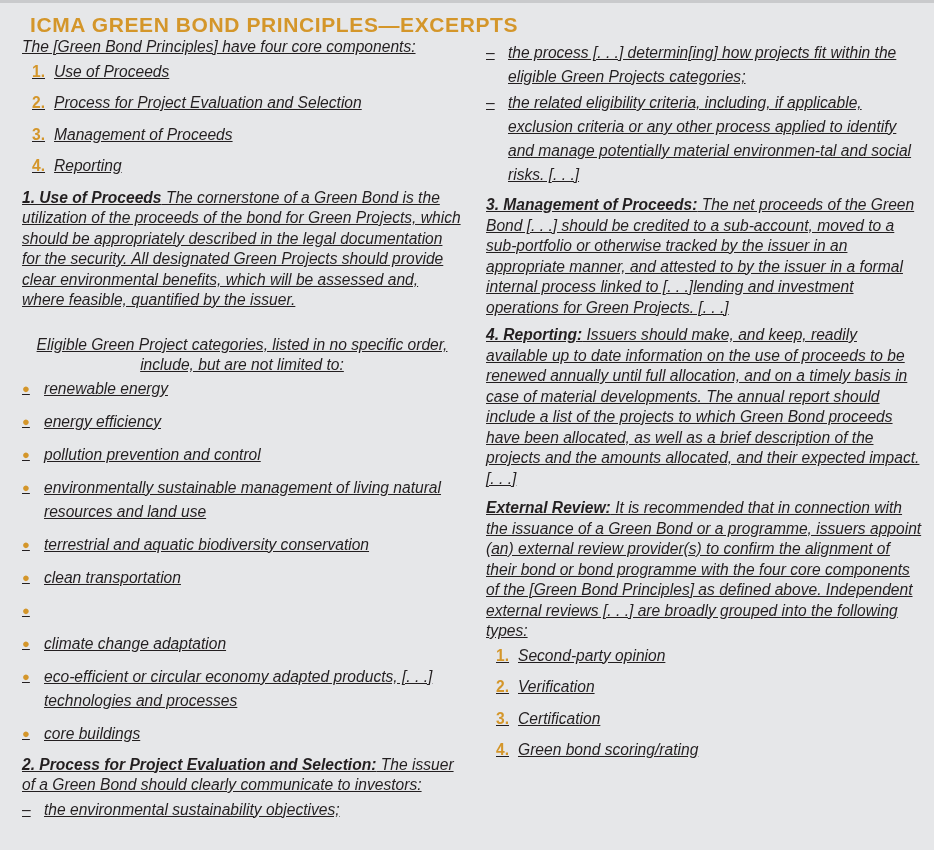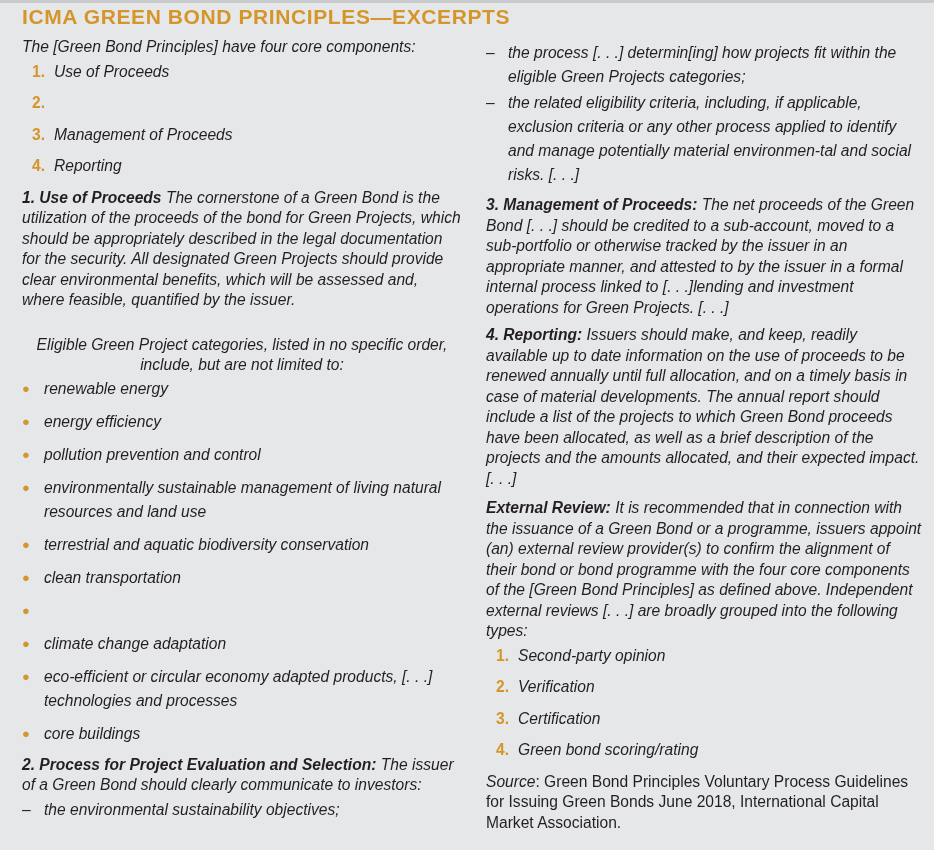--- a/index.html
+++ b/index.html
@@ -5,25 +5,25 @@
   html, body { margin: 0; padding: 0; }
   body {
     width: 934px; height: 850px; overflow: hidden;
     background: #e6e7e9;
     font-family: "Liberation Sans", "DejaVu Sans", sans-serif;
     color: #231f20;
     position: relative;
   }
   .topline { position: absolute; left: 0; top: 0; width: 934px; height: 3px; background: #c9cacc; }
   h1 {
-    position: absolute; left: 22px; top: 5px; margin: 0;
+    position: absolute; left: 22px; top: 5px; margin: 8px;
     font-size: 21px; font-weight: bold; letter-spacing: 0.6px;
     color: #d4962a;
   }
-  .col { position: absolute; top: 37px; font-size: 15.6px; line-height: 20.5px; }
+  .col { position: absolute; top: 37px; font-size: 15.6px; line-height: 20.5px; text-decoration: underline; }
   .col.left { left: 22px; width: 440px; }
   .col.right { left: 486px; width: 436px; top: 41px; }
   p { margin: 0; }
   .it { font-style: italic; }
   .b { font-weight: bold; font-style: italic; }
   .gold { color: #d4962a; font-weight: bold; font-style: normal; }
   .olist { margin: 0; padding: 0; list-style: none; }
   .olist li { display: flex; margin-bottom: 11px; }
   .olist li .num { width: 22px; padding-left: 10px; flex: none; }
   .blist { margin: 0; padding: 0; list-style: none; }
@@ -42,20 +42,21 @@
 
 <div class="col left">
   <p class="it">The [Green Bond Principles] have four core components:</p>
   <ul class="olist" style="margin-top:4px;">
     <li>
         <span class="num gold">1.</span>
         <span class="it">Use of Proceeds</span>
       </li>
     <li>
         <span class="num gold">2.</span>
+        <span class="it">Process for Project Evaluation and Selection</span>
       </li>
     <li>
         <span class="num gold">3.</span>
         <span class="it">Management of Proceeds</span>
       </li>
     <li>
         <span class="num gold">4.</span>
         <span class="it">Reporting</span>
       </li>
   </ul>
@@ -144,14 +145,13 @@
     <li>
         <span class="num gold">3.</span>
         <span class="it">Certification</span>
       </li>
     <li>
         <span class="num gold">4.</span>
         <span class="it">Green bond scoring/rating</span>
       </li>
   </ul>
 
-  <p style="margin-top:4px;"><span class="it">Source</span><span>: Green Bond Principles Voluntary Process Guidelines for Issuing Green Bonds June 2018, International Capital Market Association.</span></p>
 </div>
 
 </body></html>

